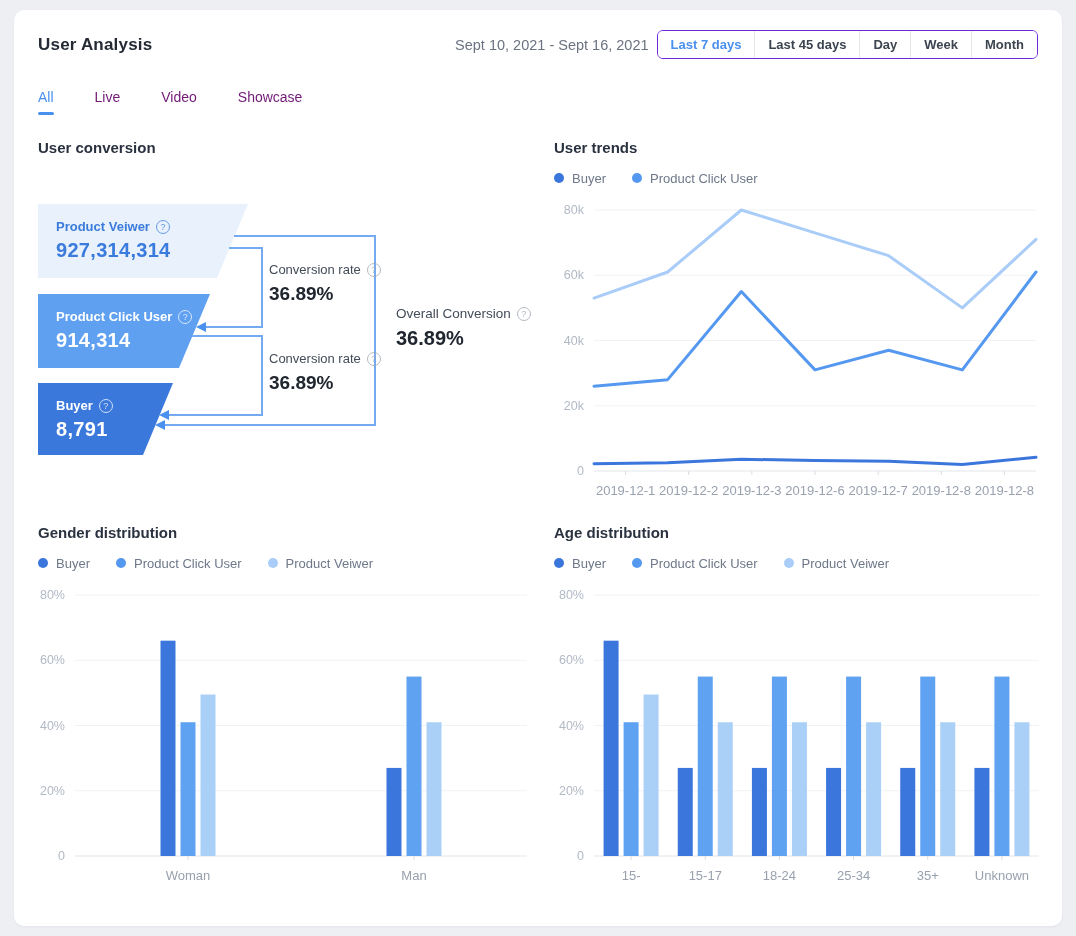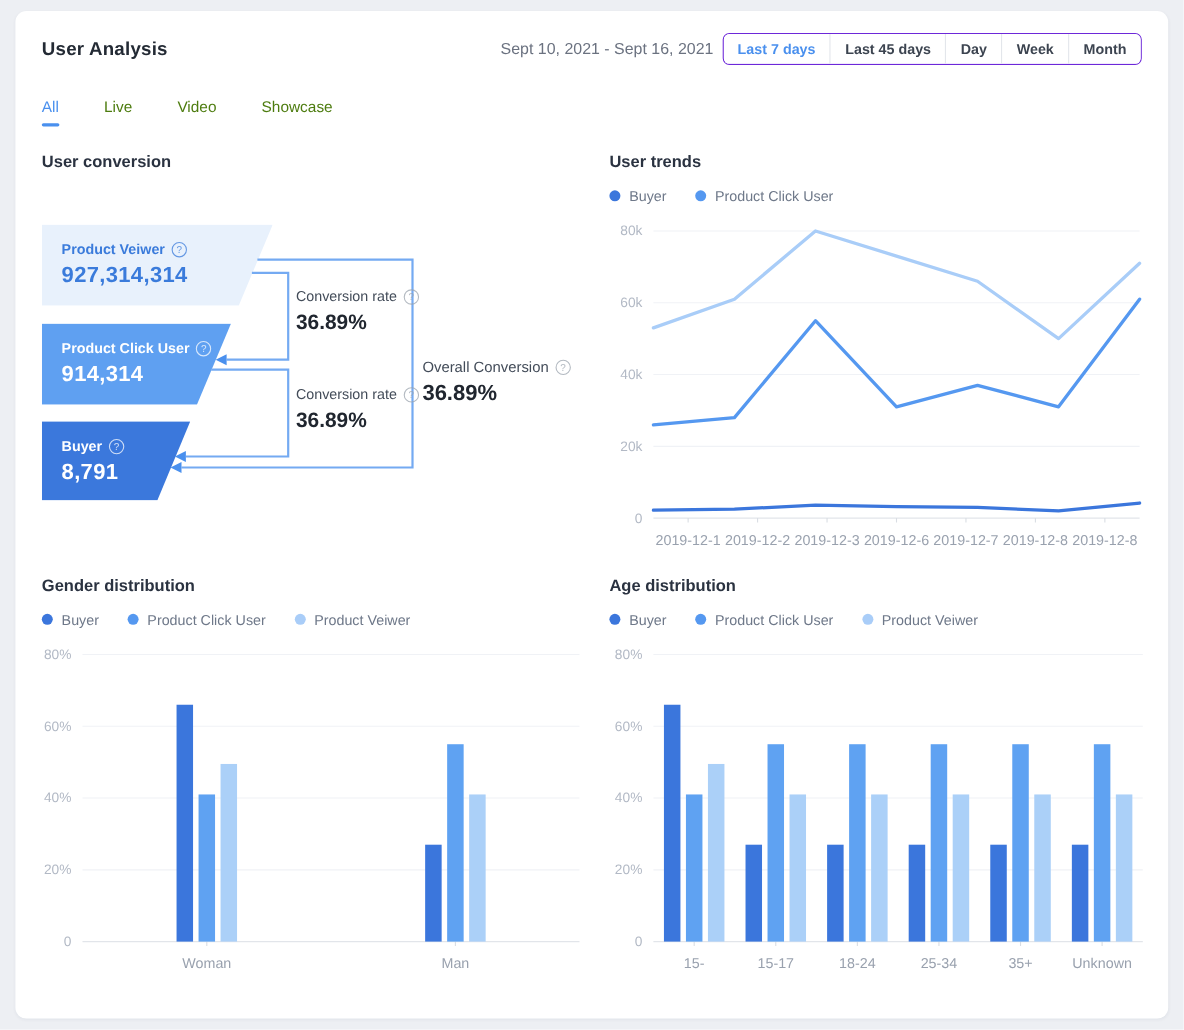--- a/index.html
+++ b/index.html
@@ -23,21 +23,21 @@
   .btn-group { display:flex; border:1px solid #6d28d9; border-radius:6px; overflow:hidden; background:#fff; }
   .btn-group button {
     font-family:inherit; font-size:13px; font-weight:600; color:#3c4450;
     background:#fff; border:none; border-left:1px solid #e3e6eb;
     padding:6px 13px; cursor:pointer; white-space:nowrap;
   }
   .btn-group button:first-child { border-left:none; }
   .btn-group button.active { color:#4a90ee; }
   
   .tabs { display:flex; gap:41px; margin-top:30px; }
-  .tab { font-size:14px; color:#4d7c0f; cursor:pointer; position:relative; padding-bottom:10px; }
+  .tab { font-size:14px; color:#701a75; cursor:pointer; position:relative; padding-bottom:10px; }
   .tab.active { color:#4a90ee; }
   .tab.active::after {
     content:""; position:absolute; left:0; right:0; bottom:0; height:3px;
     border-radius:2px; background:#4a90ee;
   }
   
   .grid { display:grid; grid-template-columns:1fr 1fr; column-gap:18px; row-gap:32px; margin-top:24px;gap:16px; }
   .section h2 { font-size:15px; font-weight:700; color:#2a3240; margin-bottom:2px; }
   .legend { display:flex; gap:26px; margin-top:14px; height:16px; align-items:center; }
   .legend-item { display:flex; align-items:center; gap:8px; cursor:pointer; }
@@ -59,21 +59,21 @@
   .fvalue { font-size:20px; font-weight:700; margin-top:5px; letter-spacing:.3px; }
   .qmark {
     display:inline-flex; width:14px; height:14px; border-radius:50%;
     border:1px solid currentColor; opacity:.75; font-size:9px; font-weight:400;
     align-items:center; justify-content:center; cursor:pointer;
   }
   .qmark::before { content:"?"; }
   .conv { position:absolute; }
   .conv-1 { left:231px; top:104px; }
   .conv-2 { left:231px; top:193px; }
-  .conv-overall { left:346px; top:148px;margin-top:20px; }
+  .conv-overall { left:358px; top:148px; }
   .conv .clabel { font-size:13px; color:#434c59; display:flex; align-items:center; gap:6px; }
   .conv .clabel .qmark { color:#9aa3ad; }
   .conv .cvalue { font-size:19px; font-weight:700; color:#20262f; margin-top:6px; }
   .conv-overall .clabel { font-size:13.5px; }
   .conv-overall .cvalue { font-size:20px; }
 </style>
 </head>
 <body>
 
 <div class="card">

